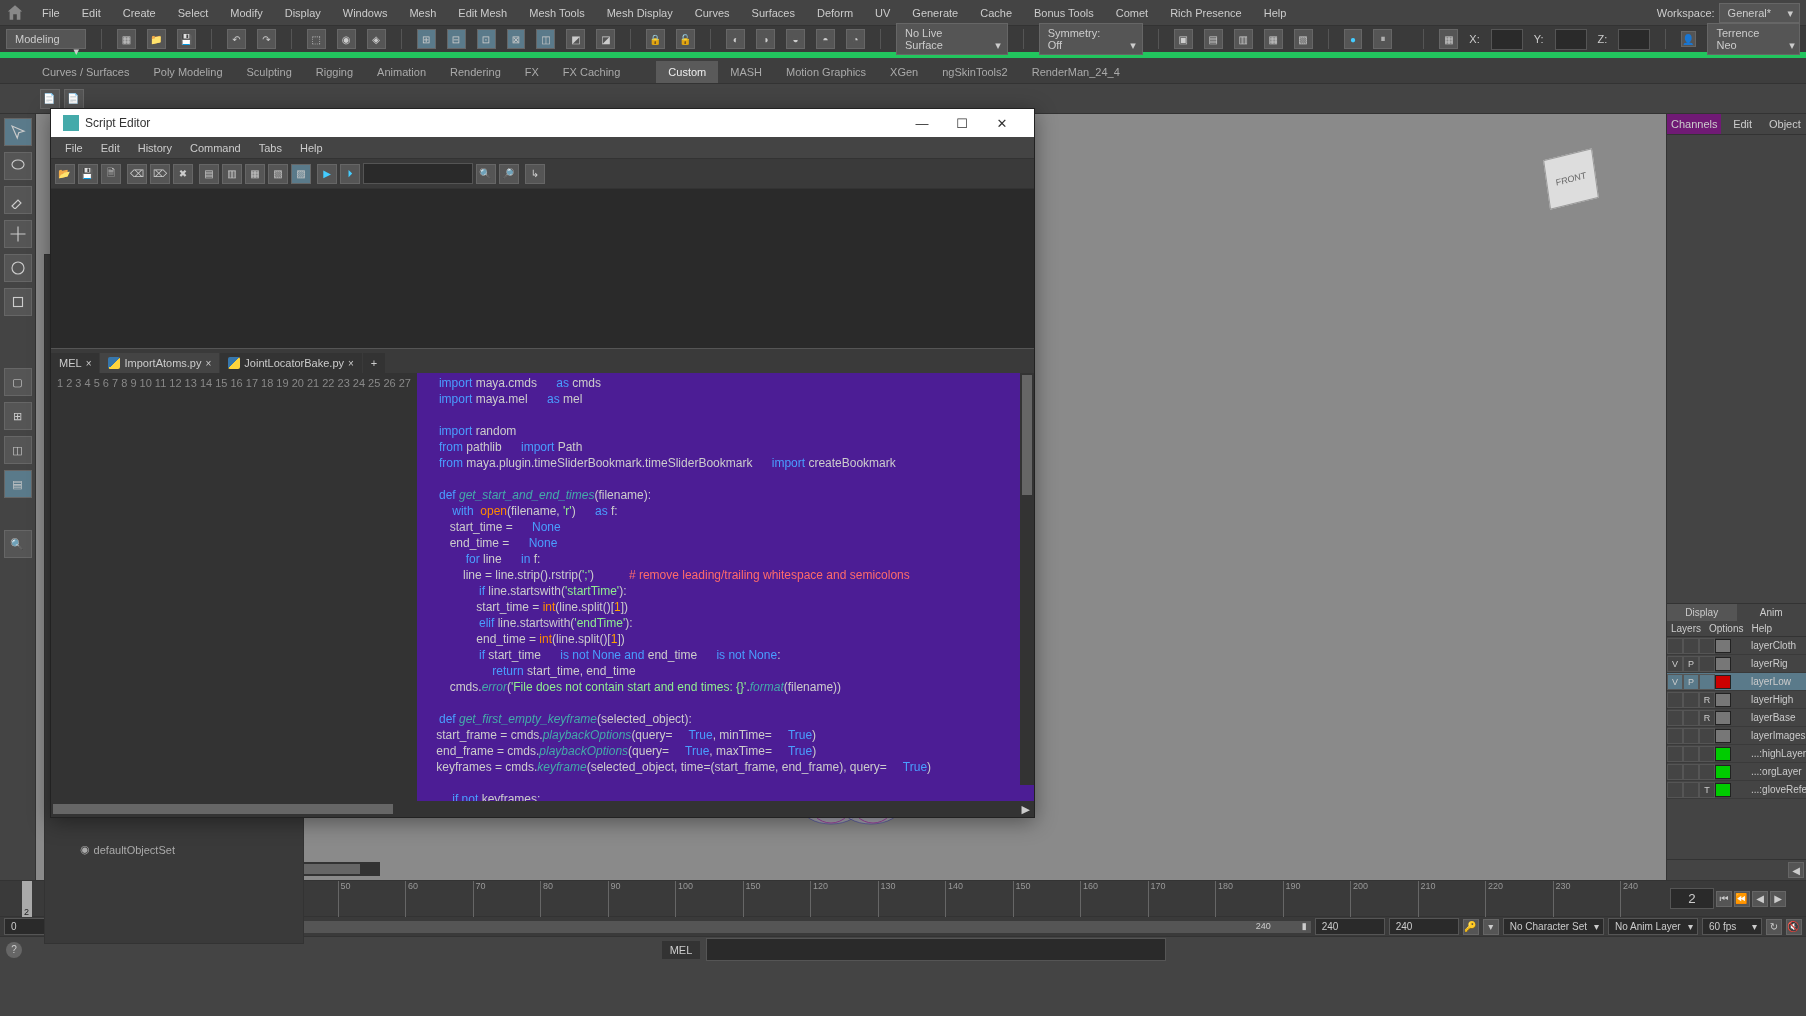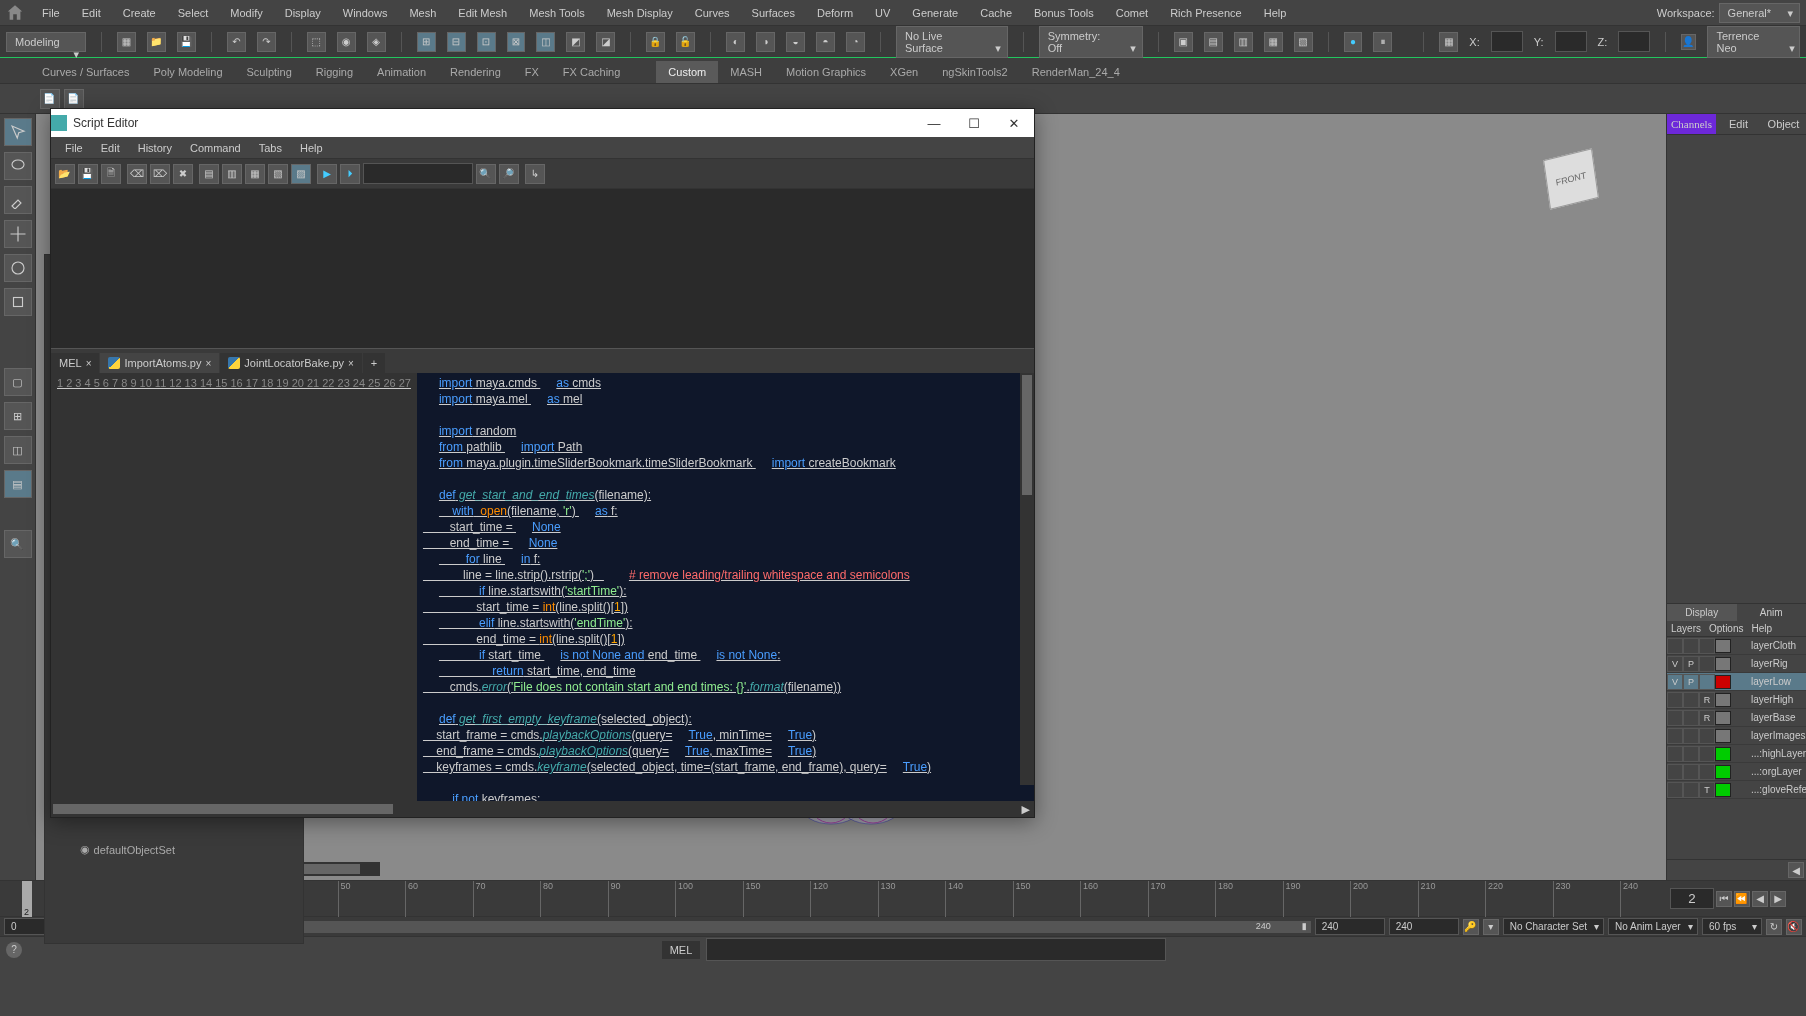--- a/index.html
+++ b/index.html
@@ -1,21 +1,21 @@
 <!DOCTYPE html>
 <html><head>
 <meta charset="utf-8">
 <style>
 * { margin:0; padding:0; box-sizing:border-box; font-family:Arial,sans-serif; }
 body { background:#444; color:#ccc; font-size:11px; overflow:hidden; width:1806px; height:1016px; position:relative; }
 .menubar { background:#444; height:26px; display:flex; align-items:center; padding:0 6px; gap:2px; border-bottom:1px solid #333; }
 .menubar .home { width:18px; height:18px; background:#888; margin-right:6px; clip-path:polygon(50% 10%,90% 45%,80% 45%,80% 90%,60% 90%,60% 60%,40% 60%,40% 90%,20% 90%,20% 45%,10% 45%); }
 .menubar .mitem { padding:4px 10px; cursor:pointer; }
 .menubar .right { margin-left:auto; display:flex; align-items:center; gap:4px; }
-.shelfbar { background:#3a3a3a; height:32px; display:flex; align-items:center; padding:0 6px; gap:11px; border-bottom:1px solid #22c55e; }
+.shelfbar { background:#3a3a3a; height:32px; display:flex; align-items:center; padding:0 6px; gap:11px; border-bottom:6px solid #22c55e; }
 .wsel { background:#555; border:1px solid #666; padding:3px 28px 3px 8px; position:relative; }
 .wsel::after { content:'▾'; position:absolute; right:6px; }
 .shelfbar .sep { width:1px; height:20px; background:#555; margin:0 4px; }
 .ico { width:20px; height:20px; background:#555; border:1px solid #666; display:inline-flex; align-items:center; justify-content:center; font-size:10px; cursor:pointer; }
 .ico.on { background:#5a7a8a; }
 .ico.sm { width:16px; height:16px; }
 .txt { background:#2a2a2a; border:1px solid #555; padding:2px 4px; width:32px; text-align:center; color:#ccc; }
 .userbox { background:#555; border:1px solid #666; padding:3px 20px 3px 8px; min-width:90px; position:relative; }
 .userbox::after { content:'▾'; position:absolute; right:4px; }
 .shelftabs { background:#3e3e3e; height:26px; display:flex; align-items:flex-end; padding-left:30px; border-bottom:1px solid #333; }
@@ -28,21 +28,21 @@
 .tbtn.sel { background:#5a7a8a; }
 .tbtn svg { width:18px; height:18px; stroke:#ccc; fill:none; stroke-width:1.5; }
 .viewport { flex:1; position:relative; background:#8a8a8a; }
 .viewcube { position:absolute; top:40px; right:50px; width:70px; height:70px; }
 .cube3d { width:50px; height:50px; background:#ddd; border:1px solid #999; display:flex; align-items:center; justify-content:center; color:#666; font-size:9px; transform:rotate(-8deg) skewY(-6deg); }
 .char { position:absolute; left:50%; top:50%; transform:translate(-50%,-50%); }
 .char svg { width:340px; height:700px; }
 .rpanel { width:140px; background:#444; border-left:1px solid #333; display:flex; flex-direction:column; }
 .rtabs { display:flex; border-bottom:1px solid #333; }
 .rtab { flex:1; padding:4px; text-align:center; cursor:pointer; font-size:11px; }
-.rtab.act { background:#6d28d9;font-family:Liberation Serif, serif; }
+.rtab.act { background:#701a75; }
 .rhint { padding:20px 8px; text-align:center; color:#aaa; font-size:10px; }
 .layerhdr { border-top:1px solid #333; display:flex; }
 .layerhdr .t { flex:1; padding:3px; text-align:center; font-size:10px; }
 .layerhdr .t.act { background:#555; }
 .layermenu { display:flex; padding:2px 4px; gap:8px; font-size:10px; border-bottom:1px solid #333; }
 .layers { }
 .lrow { display:flex; align-items:center; height:18px; border-bottom:1px solid #3a3a3a; }
 .lcell { width:16px; height:16px; border:1px solid #555; text-align:center; font-size:9px; line-height:14px; }
 .lcell.sel { background:#5a7a8a; }
 .lsw { width:16px; height:14px; border:1px solid #222; }
@@ -59,34 +59,34 @@
 .rslider .bar { position:absolute; left:0; right:0; top:0; bottom:0; background:#555; }
 .rdrop { background:#2a2a2a; border:1px solid #555; padding:2px 16px 2px 6px; font-size:10px; position:relative; min-width:90px; }
 .rdrop::after { content:'▾'; position:absolute; right:4px; }
 .cmdline { height:26px; background:#444; display:flex; align-items:center; border-top:1px solid #333; padding:0 6px; gap:6px; }
 .cmdline .q { width:16px; height:16px; border-radius:50%; background:#666; text-align:center; line-height:16px; font-size:10px; }
 .cmdline .lbl { background:#333; padding:3px 8px; }
 .cmdline input { flex:1; background:#2a2a2a; border:1px solid #555; padding:3px; color:#ccc; }
 
 
 .sewin { position:absolute; left:50px; top:108px; width:985px; height:710px; background:#444; border:1px solid #222; box-shadow:0 4px 20px rgba(0,0,0,0.4); z-index:100; display:flex; flex-direction:column; }
-.setitle { background:#fff; color:#333; height:28px; display:flex; align-items:center; padding:0 0; }
+.setitle { background:#fff; color:#333; height:28px; display:flex; align-items:center; padding:0 12px; }
 .setitle .ic { width:16px; height:16px; background:#4aa; margin-right:6px; }
 .setitle .t { flex:1; font-size:12px; }
 .setitle .wb { width:40px; height:28px; display:flex; align-items:center; justify-content:center; cursor:pointer; font-size:13px; color:#333; }
 .semenu { background:#444; height:22px; display:flex; align-items:center; padding:0 6px; gap:2px; border-bottom:1px solid #333; }
 .semenu .m { padding:3px 8px; cursor:pointer; font-size:11px; }
 .setool { background:#3a3a3a; height:30px; display:flex; align-items:center; padding:0 4px; gap:3px; border-bottom:1px solid #333; }
 .seout { height:160px; background:#2a2a2a; border-bottom:1px solid #555; }
 .setabs { background:#3a3a3a; height:24px; display:flex; align-items:flex-end; }
 .setab { padding:4px 8px; background:#333; margin-right:1px; display:flex; align-items:center; gap:4px; font-size:11px; cursor:pointer; }
 .setab.act { background:#444; }
 .setab .py { width:12px; height:12px; background:linear-gradient(135deg,#3776ab 50%,#ffd43b 50%); border-radius:2px; }
 .setab .x { font-size:10px; cursor:pointer; }
-.secode { flex:1; display:flex; background:#0f172a; overflow:auto; font-family:'Courier New',monospace; font-size:12px; line-height:16px; position:relative;text-decoration:underline; }
+.secode { flex:1; display:flex; background:#4c1d95; overflow:auto; font-family:'Courier New',monospace; font-size:12px; line-height:16px; position:relative; }
 .gutter { background:#333; color:#888; text-align:right; padding:2px 6px; font-size:11px; user-select:none; }
 .code { padding:2px 6px; white-space:pre; color:#ccc; }
 .kw { color:#4a9eff;margin-left:16px; }
 .str { color:#90ee90; }
 .fn { color:#4aa; font-style:italic; }
 .cm { color:#ff6b6b;margin-left:25px; }
 .num { color:#ffa500; }
 .bi { color:#ff8c00; }
 .sesb { position:absolute; right:0; top:0; bottom:16px; width:14px; background:#333; }
 .sesb .th { width:10px; margin:2px; background:#666; height:120px; }

